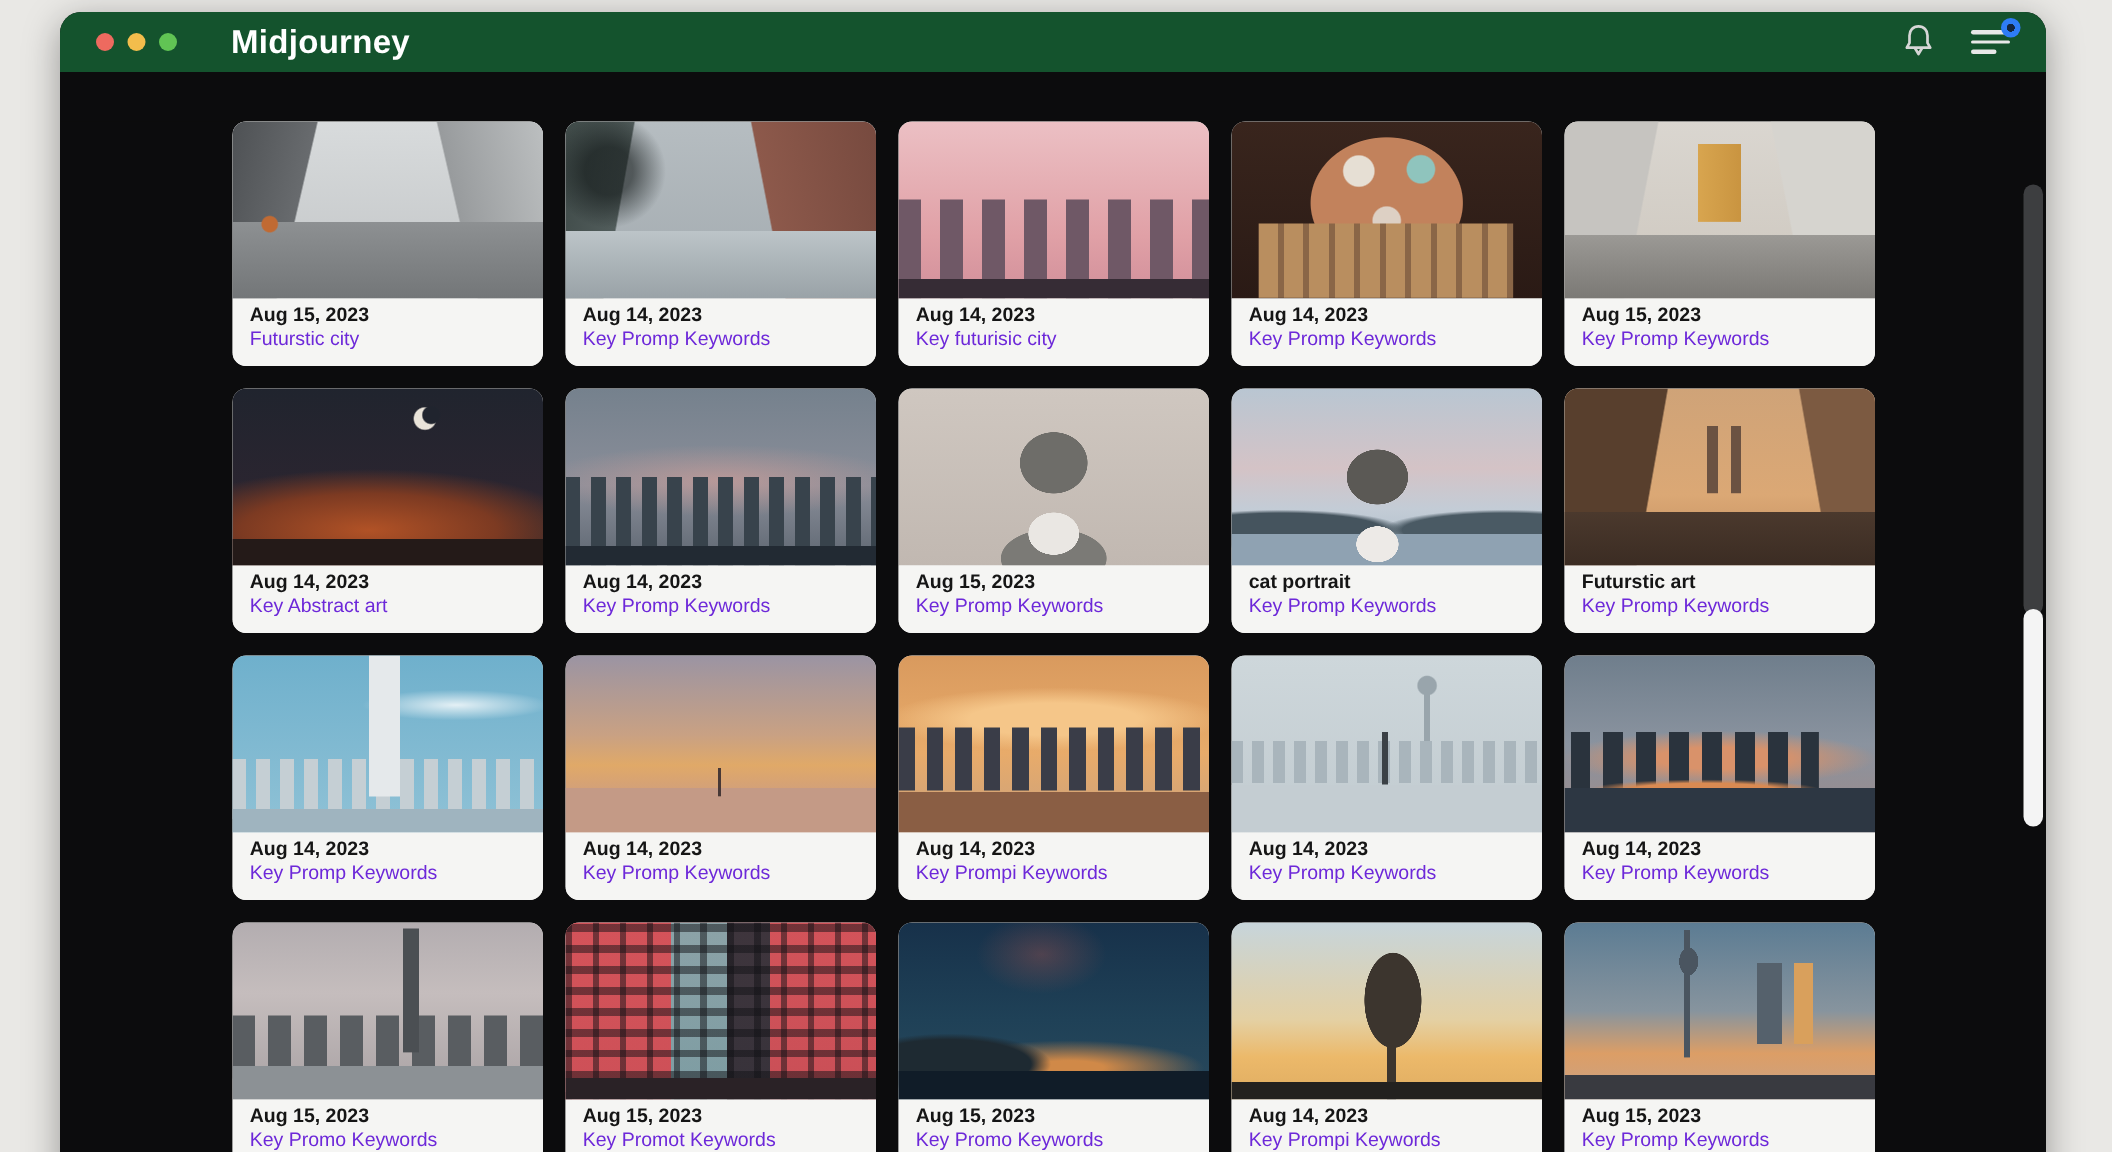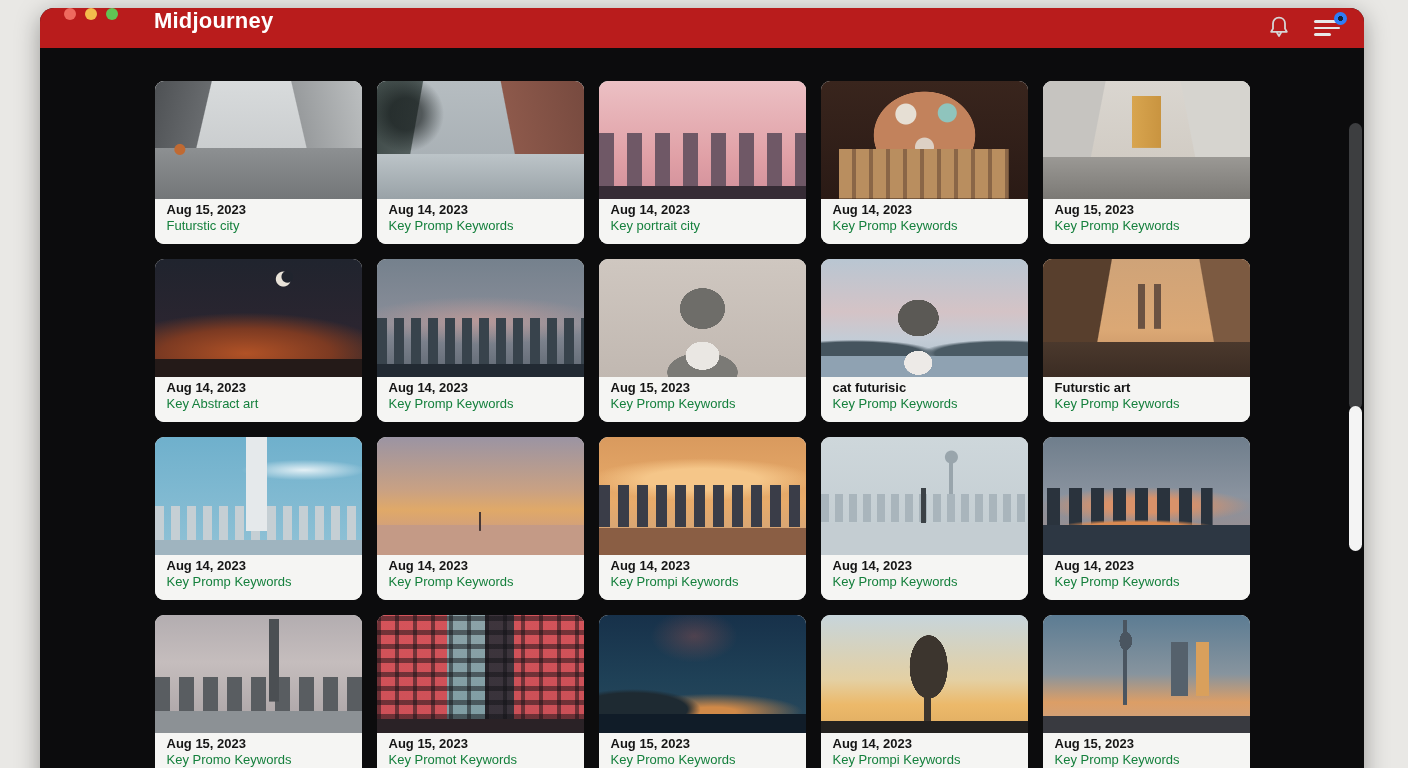--- a/index.html
+++ b/index.html
@@ -1,40 +1,40 @@
 <!DOCTYPE html>
 <html><head>
 <meta charset="utf-8">
 <style>
   html,body{margin:0;padding:0;width:1408px;height:768px;overflow:hidden;
     background:#e9e8e5;font-family:"Liberation Sans",sans-serif;}
   .window{position:absolute;left:40px;top:8px;width:1324px;height:792px;
     background:#0c0c0d;border-radius:14px 14px 0 0;box-shadow:0 6px 24px rgba(0,0,0,.35);overflow:hidden;}
   
-  .titlebar{height:40px;background:#b91c1c;display:flex;position:relative;}
+  .titlebar{height:40px;background:#14532d;display:flex;align-items:center;position:relative;}
   .traffic{display:flex;gap:9px;margin-left:24px;}
   .dot{width:12px;height:12px;border-radius:50%;display:inline-block;cursor:pointer;}
   .app-title{color:#fff;font-size:22px;font-weight:bold;margin:0 0 0 36px;letter-spacing:.2px;}
   .header-actions{position:absolute;right:24px;top:0;height:40px;display:flex;align-items:center;gap:24px;}
   .icon-btn{background:none;border:0;padding:0;cursor:pointer;position:relative;display:flex;align-items:center;}
   .hamburger{width:26px;height:16px;position:relative;}
   .hamburger i{position:absolute;left:0;height:2.6px;background:#e8e8e8;border-radius:2px;display:block;}
   .hamburger i:nth-child(1){top:0;width:24px;}
   .hamburger i:nth-child(2){top:6.5px;width:26px;}
   .hamburger i:nth-child(3){top:13px;width:17px;}
   .badge{position:absolute;right:-7px;top:-8px;width:13px;height:13px;border-radius:50%;
     background:radial-gradient(circle at 50% 50%, #13253f 0 2.6px, #2e7cf6 2.7px);}
   
   .content{position:relative;height:752px;background:#0c0c0d;}
   .grid{width:1095px;margin:33px auto 0;display:grid;grid-template-columns:repeat(5,207px);gap:15px;}
   .card{width:207px;height:163px;border-radius:9px;overflow:hidden;background:#f5f5f3;cursor:pointer;}
   .thumb{height:118px;background-color:#2a2a2a;}
   .cap{height:45px;padding:2px 12px 0;box-sizing:border-box;background:#f5f5f3;}
   .cap-title{font-size:13px;font-weight:bold;color:#151515;line-height:17px;white-space:nowrap;}
-  .cap-sub{font-size:13px;color:#15803d;line-height:16px;white-space:nowrap;}
+  .cap-sub{font-size:13px;color:#6d28d9;line-height:16px;white-space:nowrap;}
   
   .scrollbar{position:absolute;top:42px;right:2px;width:13px;height:430px;cursor:pointer;}
   .sb-dark{position:absolute;top:0;left:0;width:13px;height:287px;background:#3d3e40;border-radius:7px;}
   .sb-light{position:absolute;top:283px;left:0;width:13px;height:145px;background:#f4f4f4;border-radius:7px;}
 
   
   .scene-street-white{background:
     radial-gradient(circle at 12% 58%, #c06a33 0 5px, rgba(0,0,0,0) 6px) 0 0/100% 100% no-repeat,
     linear-gradient(to bottom, rgba(0,0,0,0) 57%, #8d9092 57%, #737678 100%) 0 0/100% 100% no-repeat,
     linear-gradient(103deg, #4e5154 0%, #686b6e 24%, rgba(0,0,0,0) 24.5%) 0 0/100% 100% no-repeat,
@@ -195,21 +195,21 @@
     <div class="cap">
       <div class="cap-title">Aug 14, 2023</div>
       <div class="cap-sub">Key Promp Keywords</div>
     </div>
   </article>
 
   <article class="card">
     <div class="thumb scene-skyline-pink"></div>
     <div class="cap">
       <div class="cap-title">Aug 14, 2023</div>
-      <div class="cap-sub">Key portrait city</div>
+      <div class="cap-sub">Key futurisic city</div>
     </div>
   </article>
 
   <article class="card">
     <div class="thumb scene-dome"></div>
     <div class="cap">
       <div class="cap-title">Aug 14, 2023</div>
       <div class="cap-sub">Key Promp Keywords</div>
     </div>
   </article>
@@ -242,21 +242,21 @@
     <div class="thumb scene-cat-beige"></div>
     <div class="cap">
       <div class="cap-title">Aug 15, 2023</div>
       <div class="cap-sub">Key Promp Keywords</div>
     </div>
   </article>
 
   <article class="card">
     <div class="thumb scene-cat-landscape"></div>
     <div class="cap">
-      <div class="cap-title">cat futurisic</div>
+      <div class="cap-title">cat portrait</div>
       <div class="cap-sub">Key Promp Keywords</div>
     </div>
   </article>
 
   <article class="card">
     <div class="thumb scene-street-warm"></div>
     <div class="cap">
       <div class="cap-title">Futurstic art</div>
       <div class="cap-sub">Key Promp Keywords</div>
     </div>

